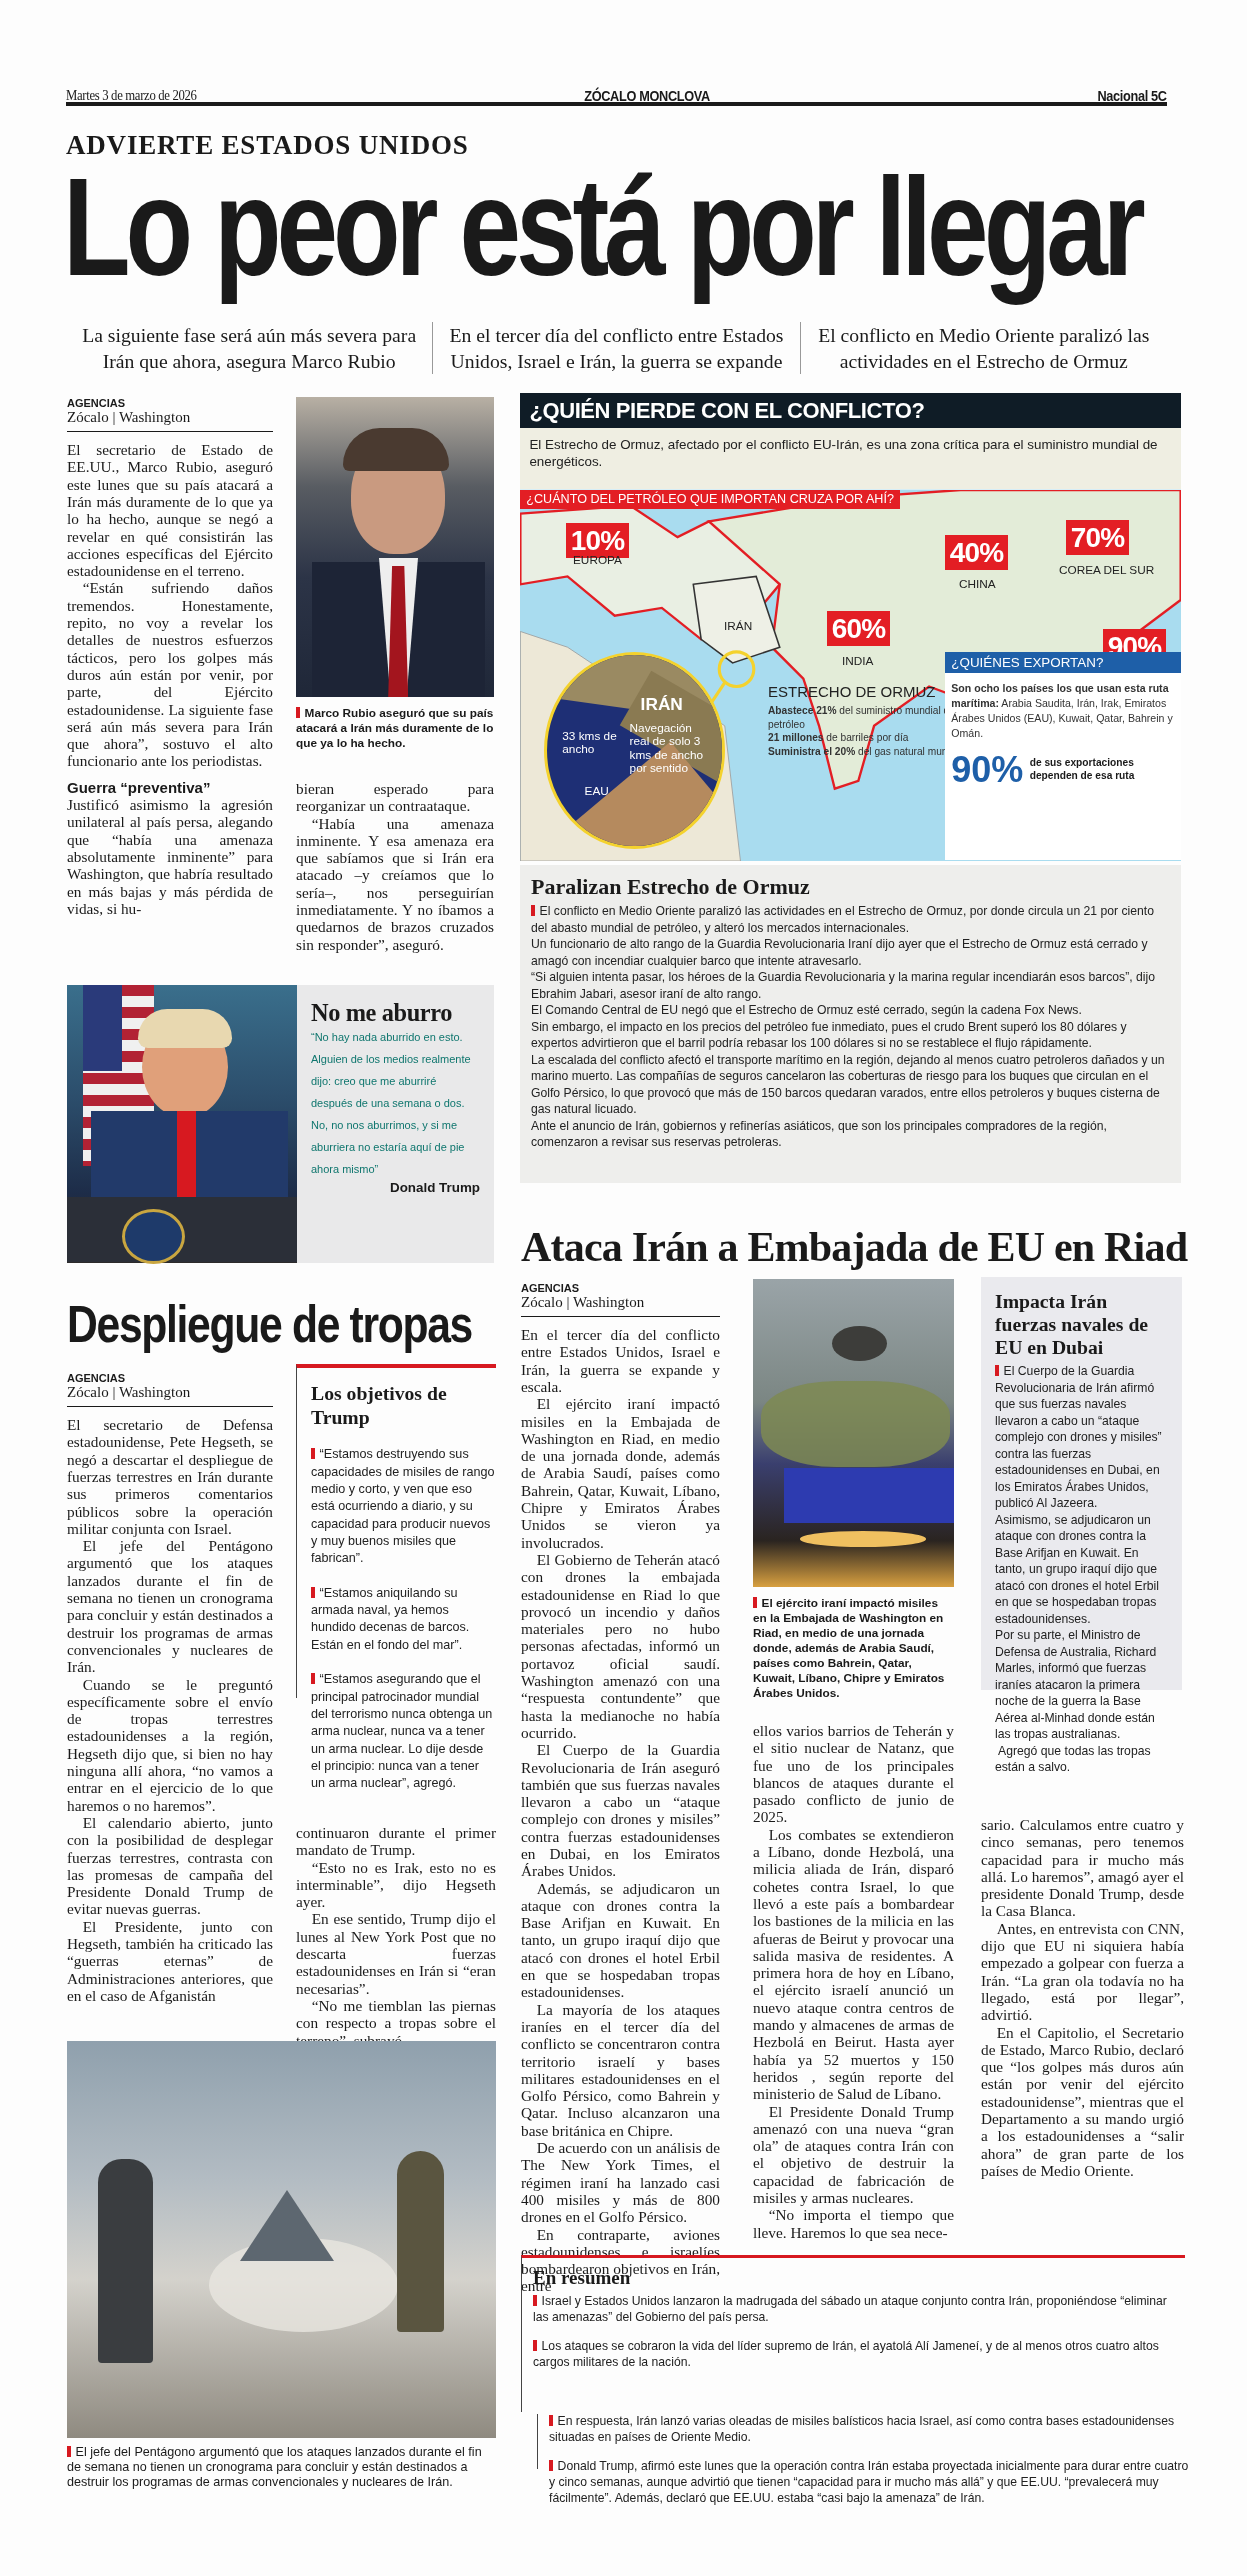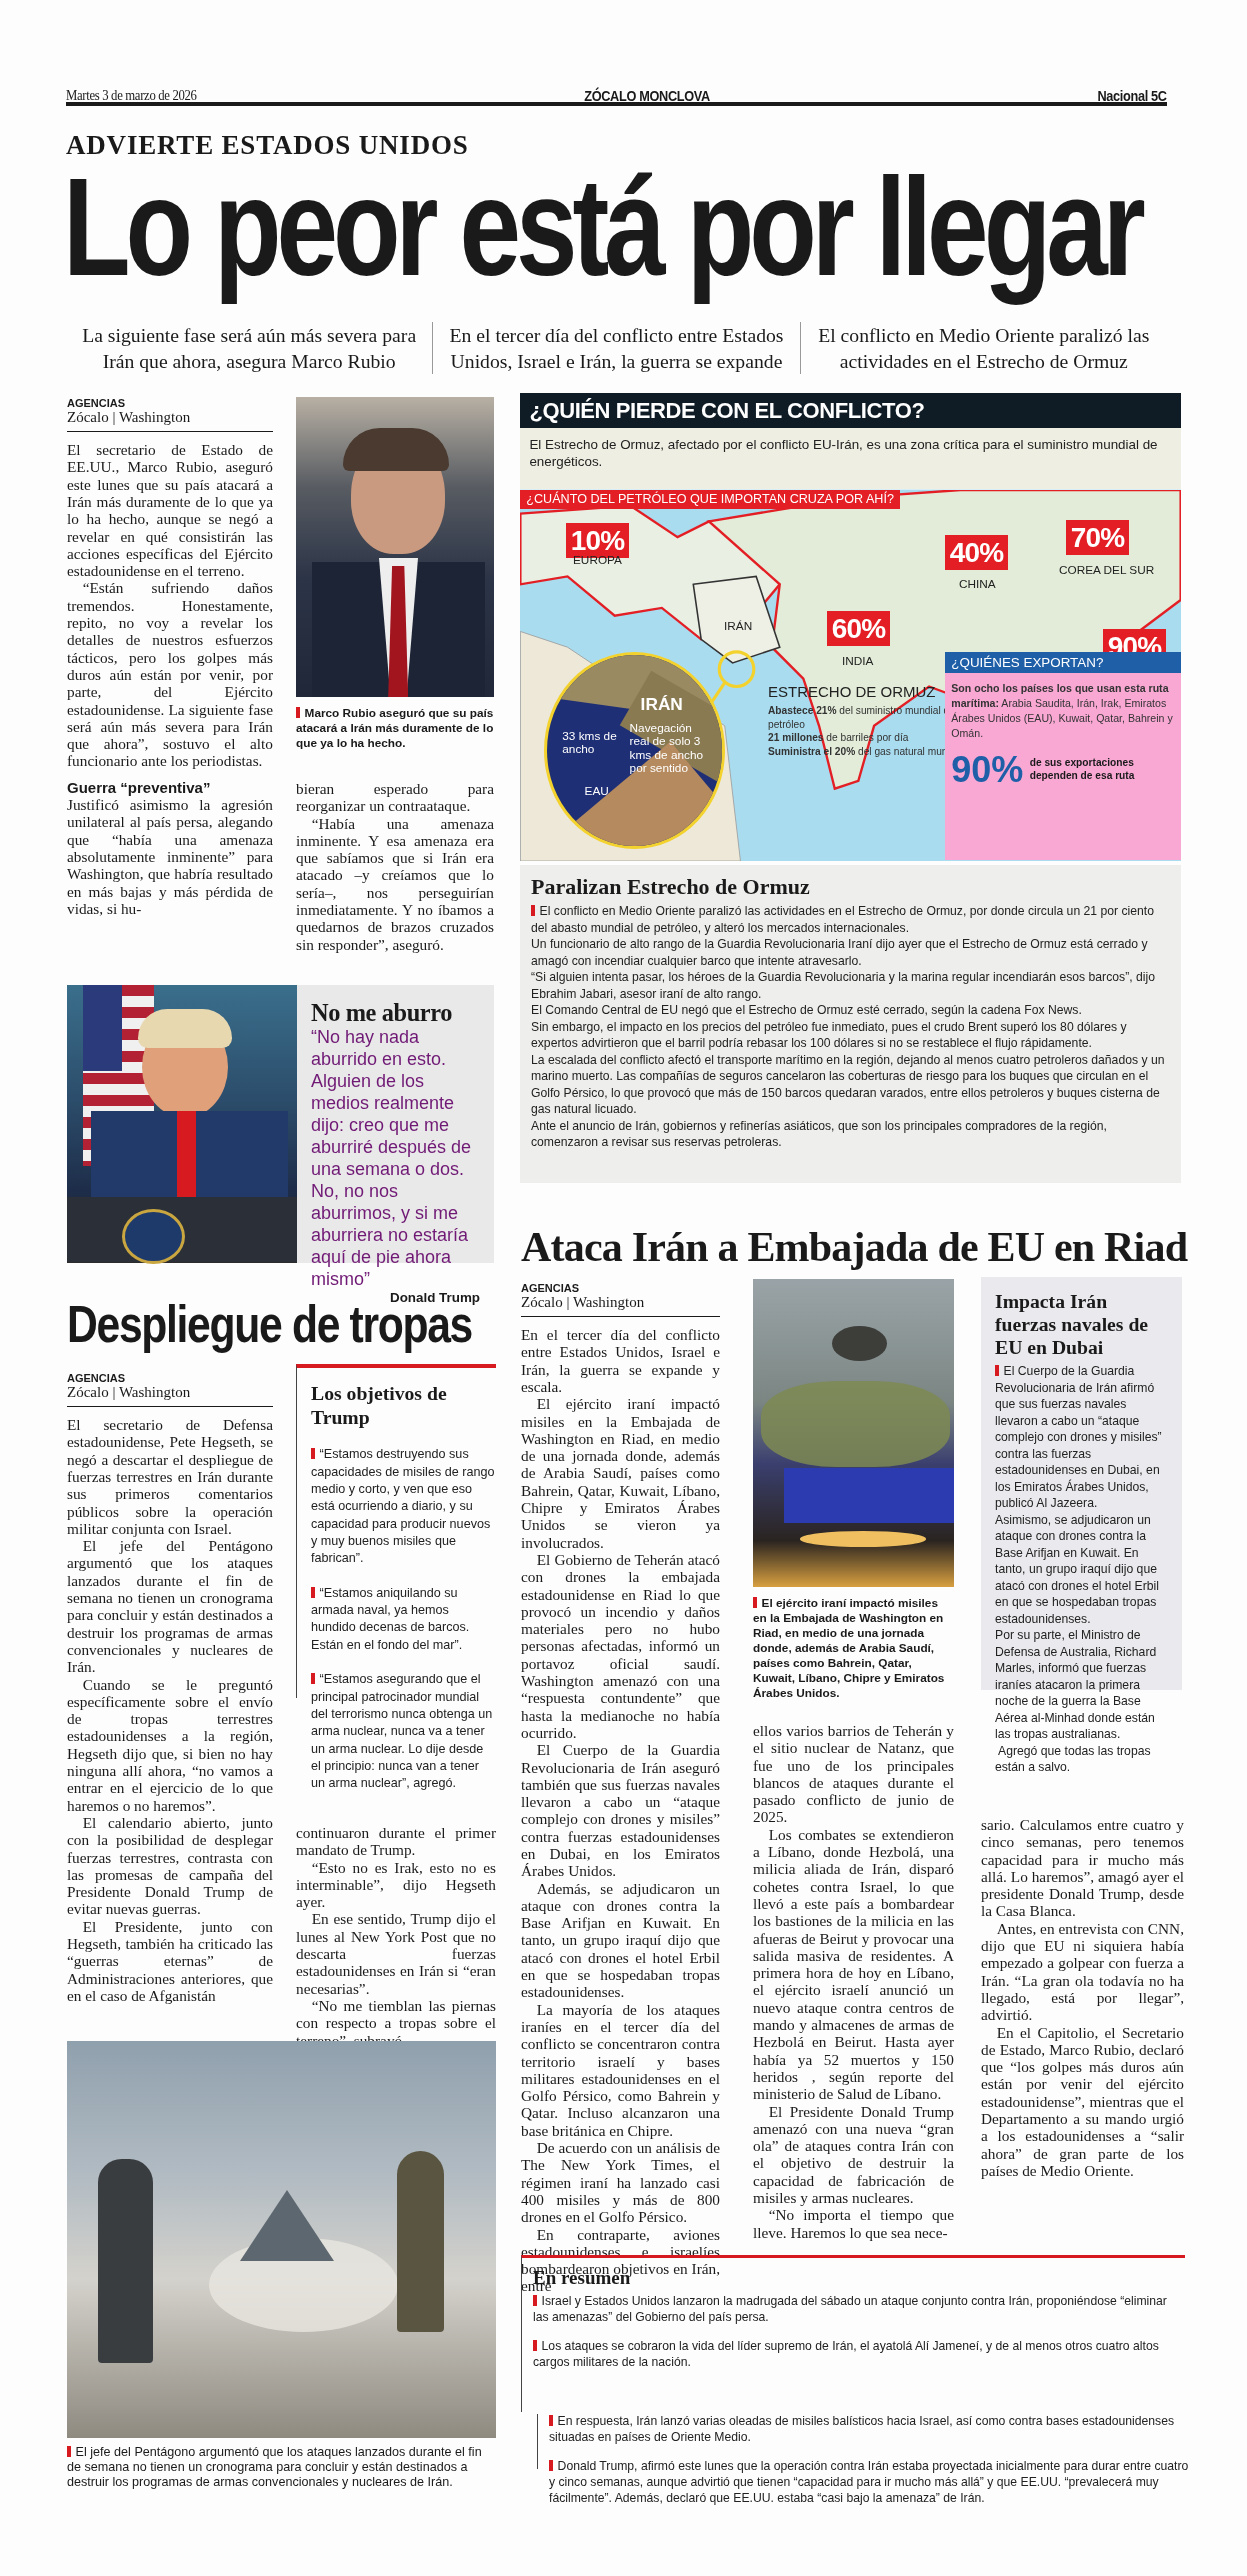--- a/index.html
+++ b/index.html
@@ -34,21 +34,21 @@
   .redmark { display: inline-block; width: 3.9px; height: 11px; background: #d71920; margin-right: 4.7px; vertical-align: -0.8px; }
 
   
   .info { left: 520px; top: 393px; width: 661px; height: 468px; background: #d6eef7; overflow: hidden; }
   .info-head { height: 35px; background: #0f1c26; color: #fff; font-family: "Liberation Sans", sans-serif; font-weight: bold; font-size: 22px; padding: 4.7px 9.4px; letter-spacing: -0.4px; }
   .info-sub { background: #efeee2; font-family: "Liberation Sans", sans-serif; font-size: 13.4px; line-height: 17.3px; padding: 7.9px 9.4px; height: 61px; color: #222; }
   .info-q { position: absolute; left: 0; top: 97px; background: #e31e24; color: #fff; font-family: "Liberation Sans", sans-serif; font-size: 12.6px; padding: 2.4px 6.3px; }
   .map { position: absolute; left: 0; top: 97px; width: 661px; height: 371px; background: #a9dcef; }
   .pct { position: absolute; background: #e31e24; color: #fff; font-family: "Liberation Sans", sans-serif; font-weight: bold; font-size: 28px; padding: 1.6px 4.7px; letter-spacing: -0.8px; }
   .ctry { position: absolute; font-family: "Liberation Sans", sans-serif; font-size: 11.8px; color: #222; }
-  .exporters { position: absolute; left: 425px; top: 259px; width: 236px; height: 208px; background: #f9a8d4; }
+  .exporters { position: absolute; left: 425px; top: 259px; width: 236px; height: 208px; background: #ffffff; }
   .exp-head { background: #1e5fa8; color: #fff; font-family: "Liberation Sans", sans-serif; font-size: 13.4px; padding: 3.1px 6.3px; }
   .exp-body { font-family: "Liberation Sans", sans-serif; font-size: 10.6px; line-height: 15px; padding: 7.9px 6.3px; color: #333; }
   .exp-big { display: flex; align-items: center; padding: 0 6.3px; }
   .exp-big .num { font-family: "Liberation Sans", sans-serif; font-weight: bold; color: #1e5fa8; font-size: 36px; margin-right: 6.3px; }
   .exp-big .txt { font-family: "Liberation Sans", sans-serif; font-weight: bold; font-size: 10.2px; line-height: 12.6px; }
   .circle { position: absolute; left: 23.6px; top: 259px; width: 181px; height: 197px; border-radius: 50%; border: 3.1px solid #f4d22d; background: #1e2f75; overflow: hidden; }
   .circle .land1 { position: absolute; left: -15.7px; top: -15.7px; width: 220px; height: 71px; background: #9a8a62; transform: rotate(8deg); }
   .circle .land2 { position: absolute; left: 79px; top: 47px; width: 142px; height: 63px; background: #8a7a52; transform: rotate(30deg); }
   .circle .land3 { position: absolute; left: 15.7px; top: 126px; width: 157px; height: 94px; background: #b58a5e; transform: rotate(-40deg); }
   .ctext { position: absolute; color: #fff; font-family: "Liberation Sans", sans-serif; font-size: 11.8px; line-height: 13.4px; }
@@ -56,21 +56,21 @@
   .strait .ttl { font-size: 15px; line-height: 15.7px; margin-bottom: 4.7px; color: #222; }
 
   .paralizan { left: 520px; top: 865px; width: 661px; height: 318px; background: #eeeeec; padding: 9.4px 11px; }
   .paralizan h3 { font-family: "Liberation Serif", serif; font-weight: bold; font-size: 22px; margin-bottom: 3.1px; }
   .paralizan p { font-family: "Liberation Sans", sans-serif; font-size: 12.2px; line-height: 16.5px; color: #222; }
 
   
   .trump-photo { left: 67px; top: 985px; width: 230px; height: 278px; background: linear-gradient(180deg,#3a6f8c 0%, #2c4e6c 40%, #1d2c48 75%, #2d2b2b 100%); }
   .quote-box { left: 297px; top: 985px; width: 197px; height: 278px; background: #e9e9ea; padding: 14px 14px; }
   .quote-box h3 { font-family: "Liberation Serif", serif; font-weight: bold; font-size: 24.4px; letter-spacing: -0.4px; line-height: 27px; }
-  .quote-box p { font-family: "Liberation Sans", sans-serif; font-size: 18px; line-height: 22px; color: #701a75; }
+  .quote-box p { font-family: "Liberation Sans", sans-serif; font-size: 11px; line-height: 22px; color: #0f766e; }
   .quote-box .sig { font-family: "Liberation Sans", sans-serif; font-weight: bold; font-size: 13.4px; text-align: right; }
 
   .h2-despliegue { left: 67px; top: 1294px; font-family: "Liberation Sans", sans-serif; font-weight: bold; font-size: 52px; letter-spacing: -1.6px; transform: scaleX(0.82); transform-origin: left; white-space: nowrap; }
   .h2-ataca { left: 521px; top: 1223px; font-family: "Liberation Serif", serif; font-size: 42px; letter-spacing: -0.8px; white-space: nowrap; }
 
   .objetivos { left: 296px; top: 1364px; width: 200px; border-top: 4.7px solid #d71920; border-left: 1.2px solid #444; padding: 14px 0 0 14px; height: 334px; }
   .objetivos h3 { font-family: "Liberation Serif", serif; font-weight: bold; font-size: 19.7px; line-height: 23.6px; margin-bottom: 17.3px; }
   .objetivos p { font-family: "Liberation Sans", sans-serif; font-size: 12.6px; line-height: 17.3px; margin-bottom: 17.3px; color: #222; }
 
   .dubai { left: 981px; top: 1277px; width: 201px; height: 413px; background: #eaeaee; padding: 12.6px 14px; }

